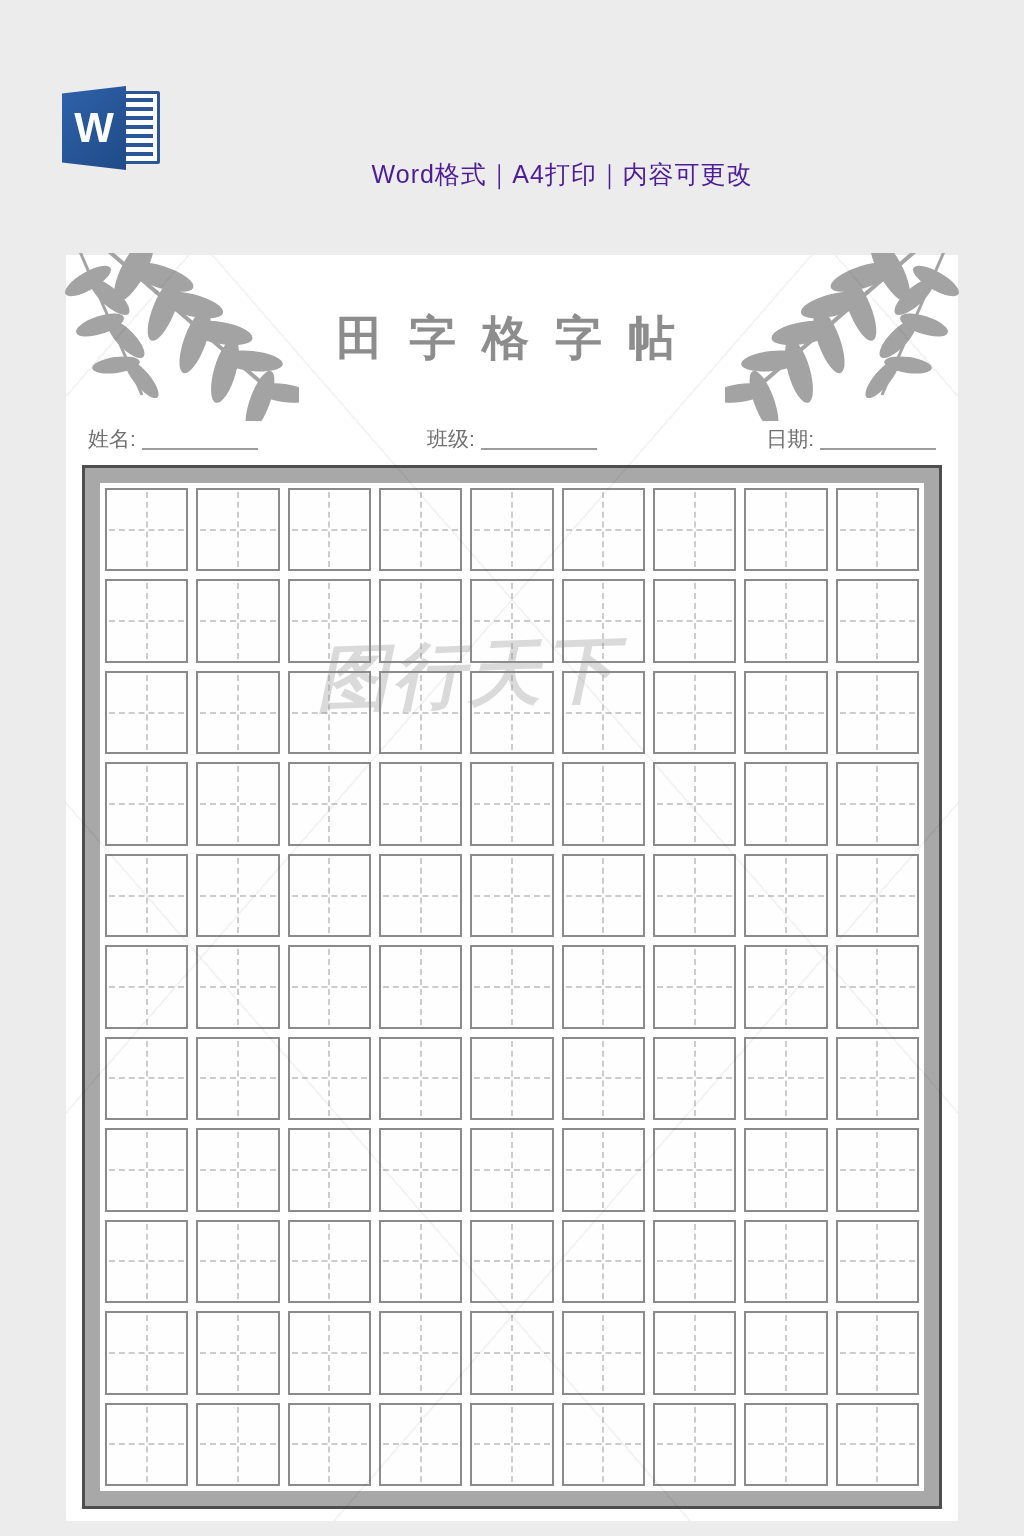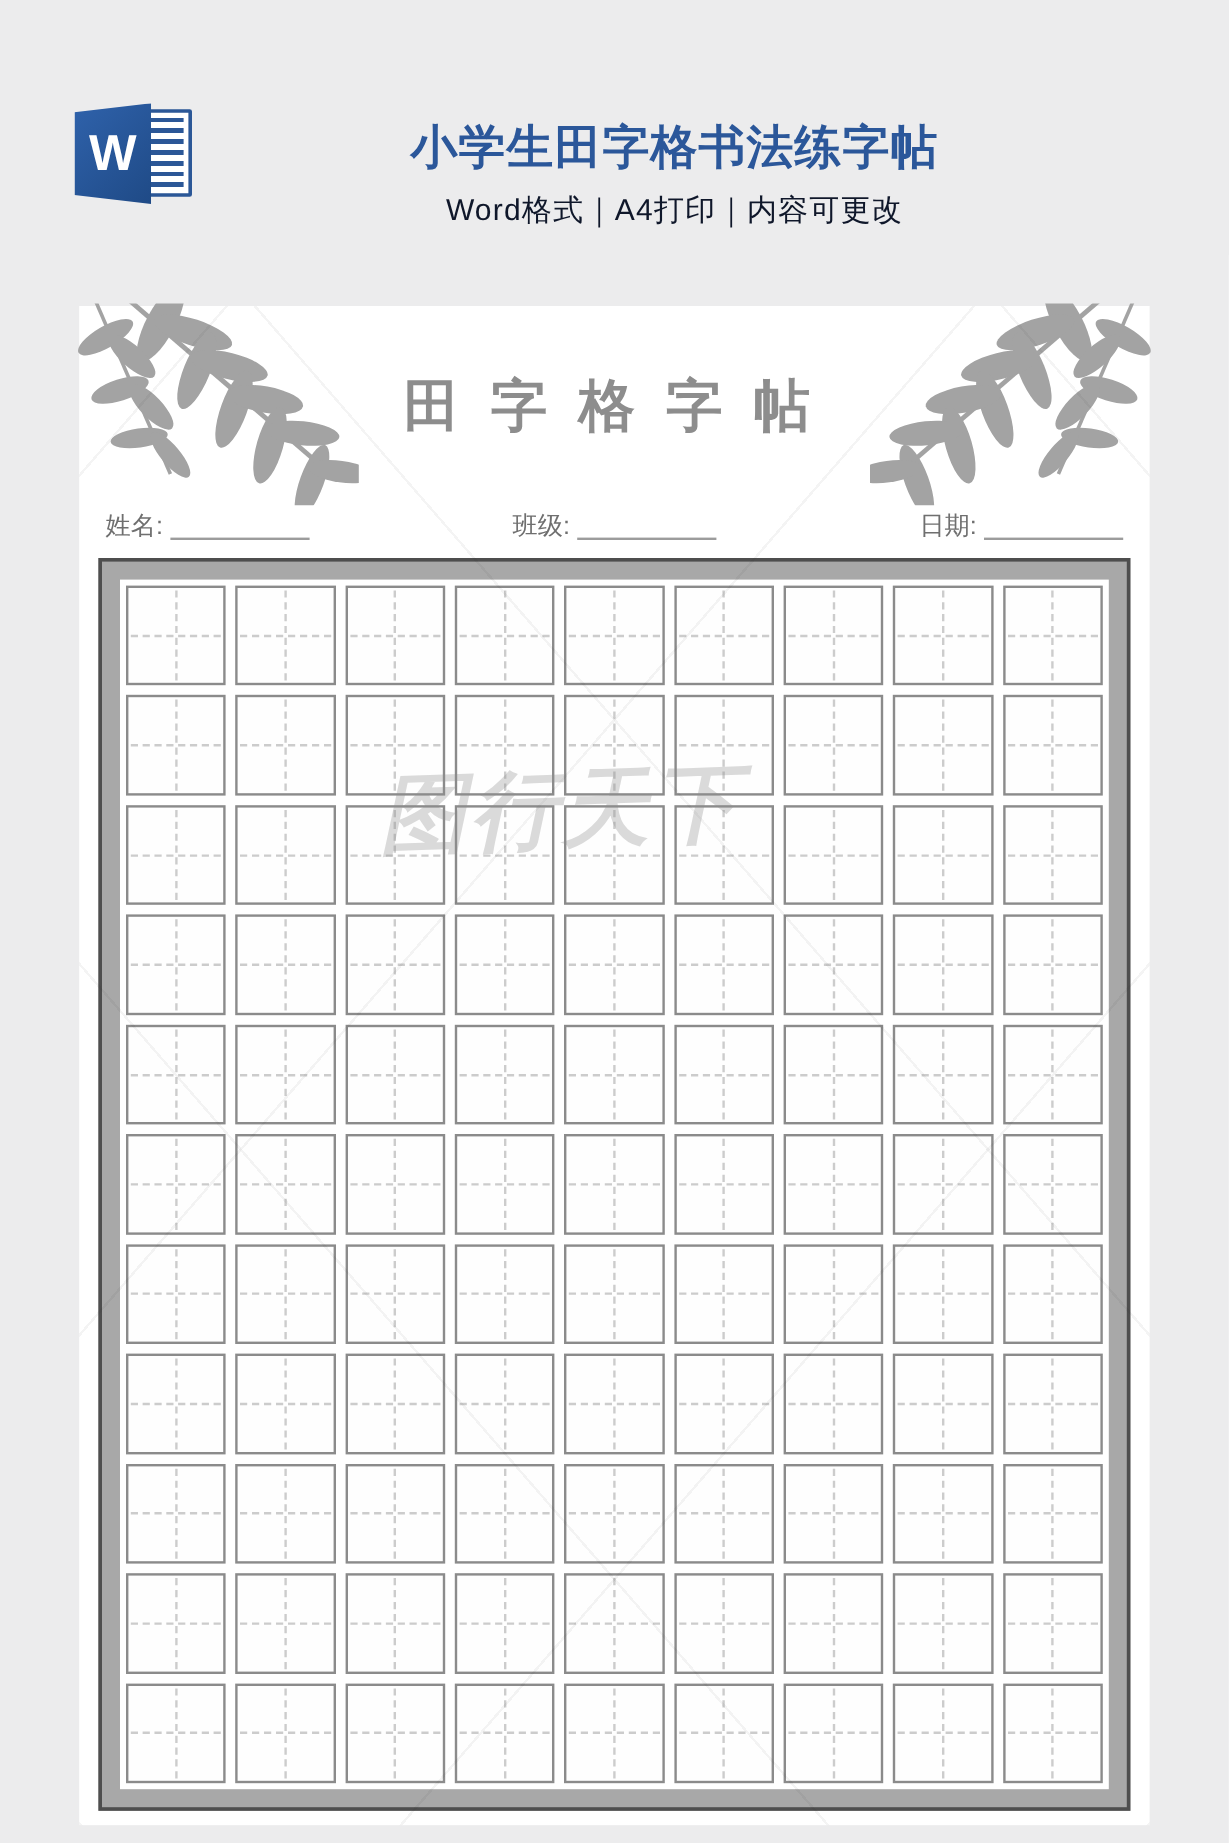--- a/index.html
+++ b/index.html
@@ -30,21 +30,21 @@
     color:#fff; font-size:42px; font-weight:bold;
   }
   .main-title {
     position:absolute; top:96px; left:0; width:100%;
     padding-left:100px; text-align:center;
     font-size:39px; font-weight:bold; color:#2b579a; letter-spacing:1px;
   }
   .sub-title {
     position:absolute; top:158px; left:0; width:100%;
     padding-left:100px; text-align:center;
-    font-size:25px; color:#0f172a; letter-spacing:1px;
+    font-size:25px; color:#4c1d95; letter-spacing:1px;
   }
 
   
   .page {
     position:absolute; left:66px; top:255px; width:892px; height:1266px;
     background:#ffffff;
   }
   .leaves { position:absolute; top:-2px; width:235px; height:168px; color:#a3a3a3; }
   .leaves.left { left:-2px; }
   .leaves.right { right:-2px; transform:scaleX(-1); }
@@ -108,21 +108,20 @@
 </head>
 <body>
 
 <div class="header">
   <div class="word-icon">
     <div class="doc">
       <div class="lines"></div>
     </div>
     <div class="panel">W</div>
   </div>
-  <div class="main-title">小学生田字格书法练字帖</div>
   <div class="sub-title">Word格式｜A4打印｜内容可更改</div>
 </div>
 
 <div class="page">
 
   <svg class="leaves left" viewBox="0 0 235 168">
     <g fill="#a3a3a3" stroke="none">
       <path d="M40 -6 L207 138" stroke="#a3a3a3" stroke-width="4" fill="none"></path>
       <path d="M14 -6 L78 142" stroke="#a3a3a3" stroke-width="3" fill="none"></path>
       <ellipse cx="70" cy="16" rx="36" ry="12" transform="rotate(-62 70 16)"></ellipse>

